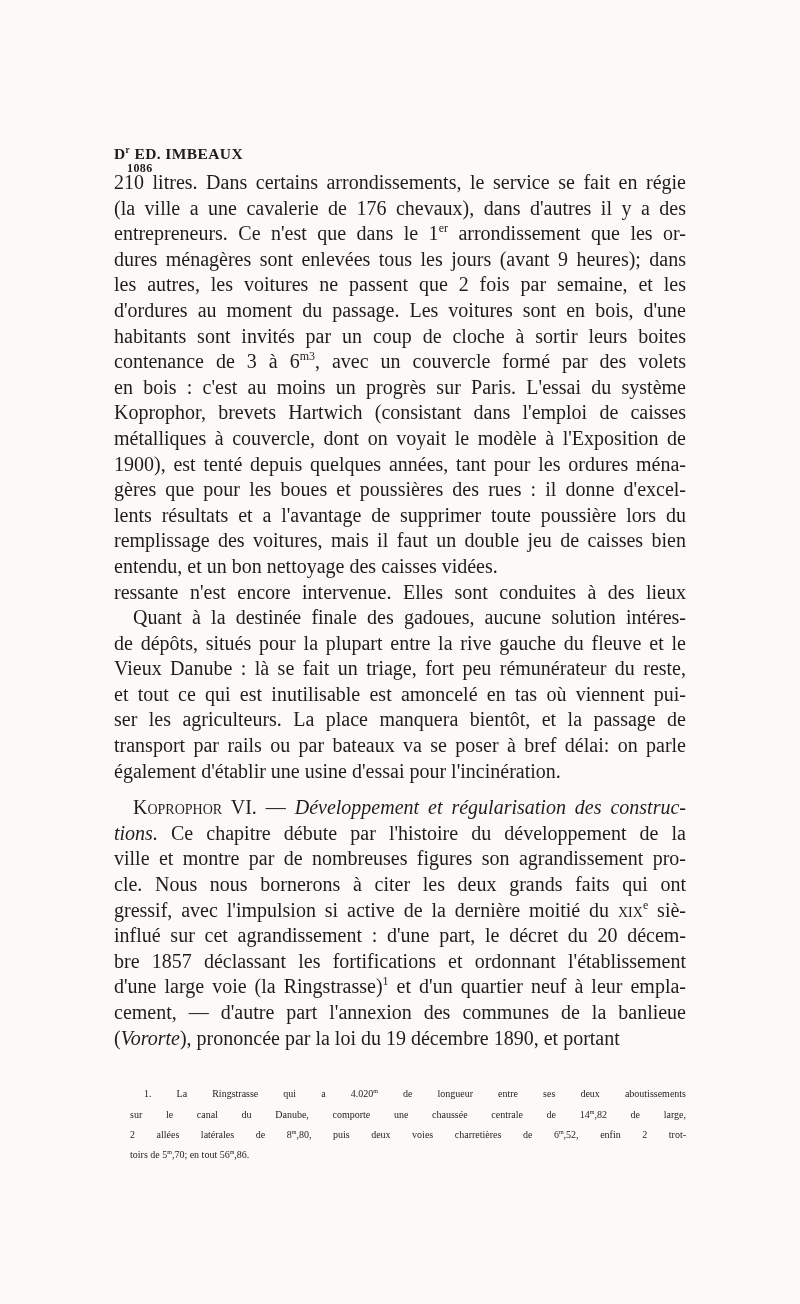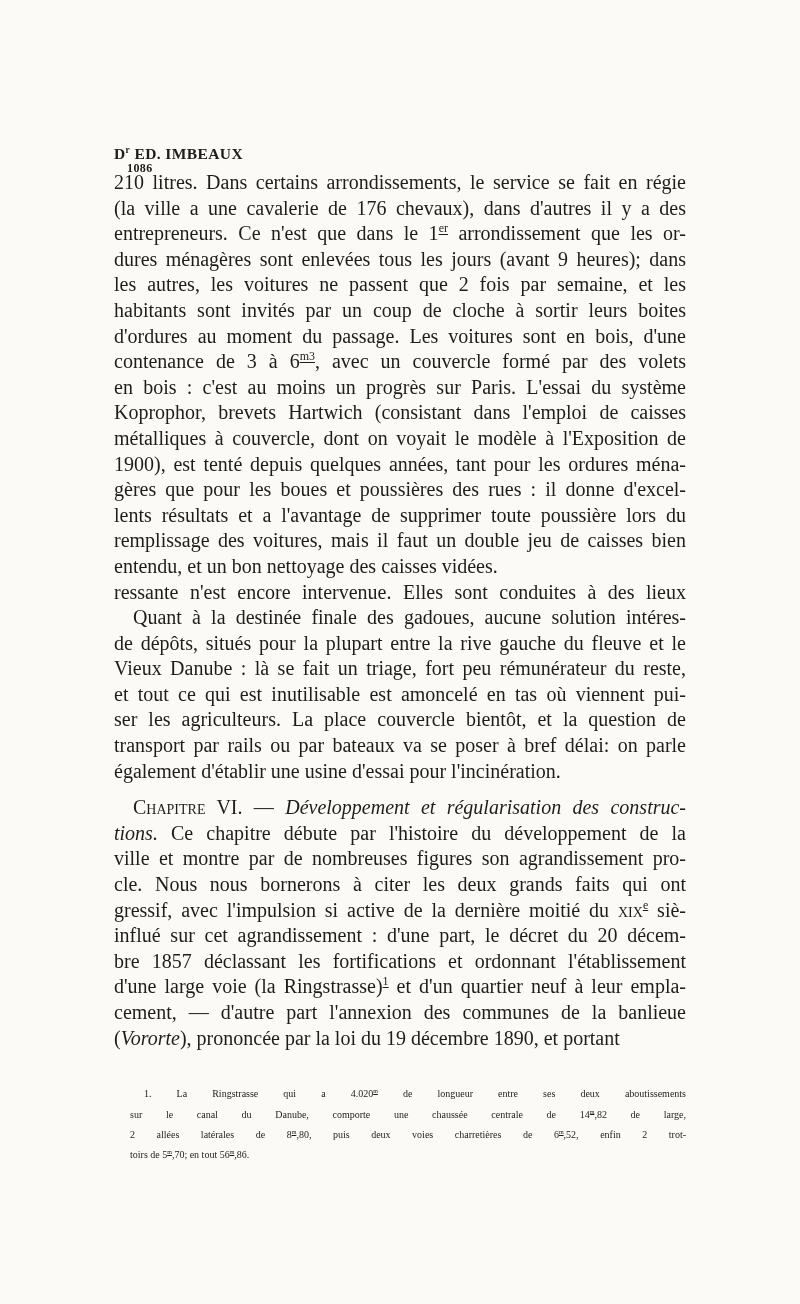--- a/index.html
+++ b/index.html
@@ -43,21 +43,21 @@
     text-align-last: justify;
     -moz-text-align-last: justify;
   }
   .body-text .line {
     font-size: 20px;
     line-height: 25.6px;
   }
   .line.last { text-align-last: left; -moz-text-align-last: left; }
   .line.indent { text-indent: 19px; }
   .paragraph.spaced { margin-top: 11px; }
-  .seg-sup { vertical-align: super; font-size: 0.6em; line-height: 0; text-decoration: underline; }
+  .seg-sup { vertical-align: super; font-size: 0.6em; line-height: 0; }
   .seg-i { font-style: italic; }
   .seg-sc { font-variant: small-caps; }
   .footnote { margin-top: 33px; }
   .footnote .line {
     font-size: 10px;
     line-height: 20.4px;
     margin-left: 16px;
   }
   .footnote .line.indent { text-indent: 14px; }
 </style>
@@ -70,44 +70,44 @@
       <span class="page-number">1086</span>
       <div class="header-title"><span>D</span><span class="sup">r</span><span> ED. IMBEAUX</span></div>
     </div>
     <div class="body-text">
         <div class="paragraph">
           <div class="line"><span>210 litres. Dans certains arrondissements, le service se fait en régie</span></div>
           <div class="line"><span>(la ville a une cavalerie de 176 chevaux), dans d'autres il y a des</span></div>
           <div class="line"><span>entrepreneurs. Ce n'est que dans le 1</span><span class="seg-sup">er</span><span> arrondissement que les or-</span></div>
           <div class="line"><span>dures ménagères sont enlevées tous les jours (avant 9 heures); dans</span></div>
           <div class="line"><span>les autres, les voitures ne passent que 2 fois par semaine, et les</span></div>
+          <div class="line"><span>d'ordures au moment du passage. Les voitures sont en bois, d'une</span></div>
           <div class="line"><span>habitants sont invités par un coup de cloche à sortir leurs boites</span></div>
-          <div class="line"><span>d'ordures au moment du passage. Les voitures sont en bois, d'une</span></div>
           <div class="line"><span>contenance de 3 à 6</span><span class="seg-sup">m3</span><span>, avec un couvercle formé par des volets</span></div>
           <div class="line"><span>en bois : c'est au moins un progrès sur Paris. L'essai du système</span></div>
           <div class="line"><span>Koprophor, brevets Hartwich (consistant dans l'emploi de caisses</span></div>
           <div class="line"><span>métalliques à couvercle, dont on voyait le modèle à l'Exposition de</span></div>
           <div class="line"><span>1900), est tenté depuis quelques années, tant pour les ordures ména-</span></div>
           <div class="line"><span>gères que pour les boues et poussières des rues : il donne d'excel-</span></div>
           <div class="line"><span>lents résultats et a l'avantage de supprimer toute poussière lors du</span></div>
           <div class="line"><span>remplissage des voitures, mais il faut un double jeu de caisses bien</span></div>
           <div class="line last"><span>entendu, et un bon nettoyage des caisses vidées.</span></div>
         </div>
         <div class="paragraph">
           <div class="line"><span>ressante n'est encore intervenue. Elles sont conduites à des lieux</span></div>
           <div class="line indent"><span>Quant à la destinée finale des gadoues, aucune solution intéres-</span></div>
           <div class="line"><span>de dépôts, situés pour la plupart entre la rive gauche du fleuve et le</span></div>
           <div class="line"><span>Vieux Danube : là se fait un triage, fort peu rémunérateur du reste,</span></div>
           <div class="line"><span>et tout ce qui est inutilisable est amoncelé en tas où viennent pui-</span></div>
-          <div class="line"><span>ser les agriculteurs. La place couvercle bientôt, et la question de</span></div>
+          <div class="line"><span>ser les agriculteurs. La place manquera bientôt, et la passage de</span></div>
           <div class="line"><span>transport par rails ou par bateaux va se poser à bref délai: on parle</span></div>
           <div class="line last"><span>également d'établir une usine d'essai pour l'incinération.</span></div>
         </div>
         <div class="paragraph spaced">
-          <div class="line indent"><span class="seg-sc">Chapitre</span><span> VI. — </span><span class="seg-i">Développement et régularisation des construc-</span></div>
+          <div class="line indent"><span class="seg-sc">Koprophor</span><span> VI. — </span><span class="seg-i">Développement et régularisation des construc-</span></div>
           <div class="line"><span class="seg-i">tions.</span><span> Ce chapitre débute par l'histoire du développement de la</span></div>
           <div class="line"><span>ville et montre par de nombreuses figures son agrandissement pro-</span></div>
           <div class="line"><span>cle. Nous nous bornerons à citer les deux grands faits qui ont</span></div>
           <div class="line"><span>gressif, avec l'impulsion si active de la dernière moitié du </span><span class="seg-sc">xix</span><span class="seg-sup">e</span><span> siè-</span></div>
           <div class="line"><span>influé sur cet agrandissement : d'une part, le décret du 20 décem-</span></div>
           <div class="line"><span>bre 1857 déclassant les fortifications et ordonnant l'établissement</span></div>
           <div class="line"><span>d'une large voie (la Ringstrasse)</span><span class="seg-sup">1</span><span> et d'un quartier neuf à leur empla-</span></div>
           <div class="line"><span>cement, — d'autre part l'annexion des communes de la banlieue</span></div>
           <div class="line last"><span>(</span><span class="seg-i">Vororte</span><span>), prononcée par la loi du 19 décembre 1890, et portant</span></div>
         </div>

